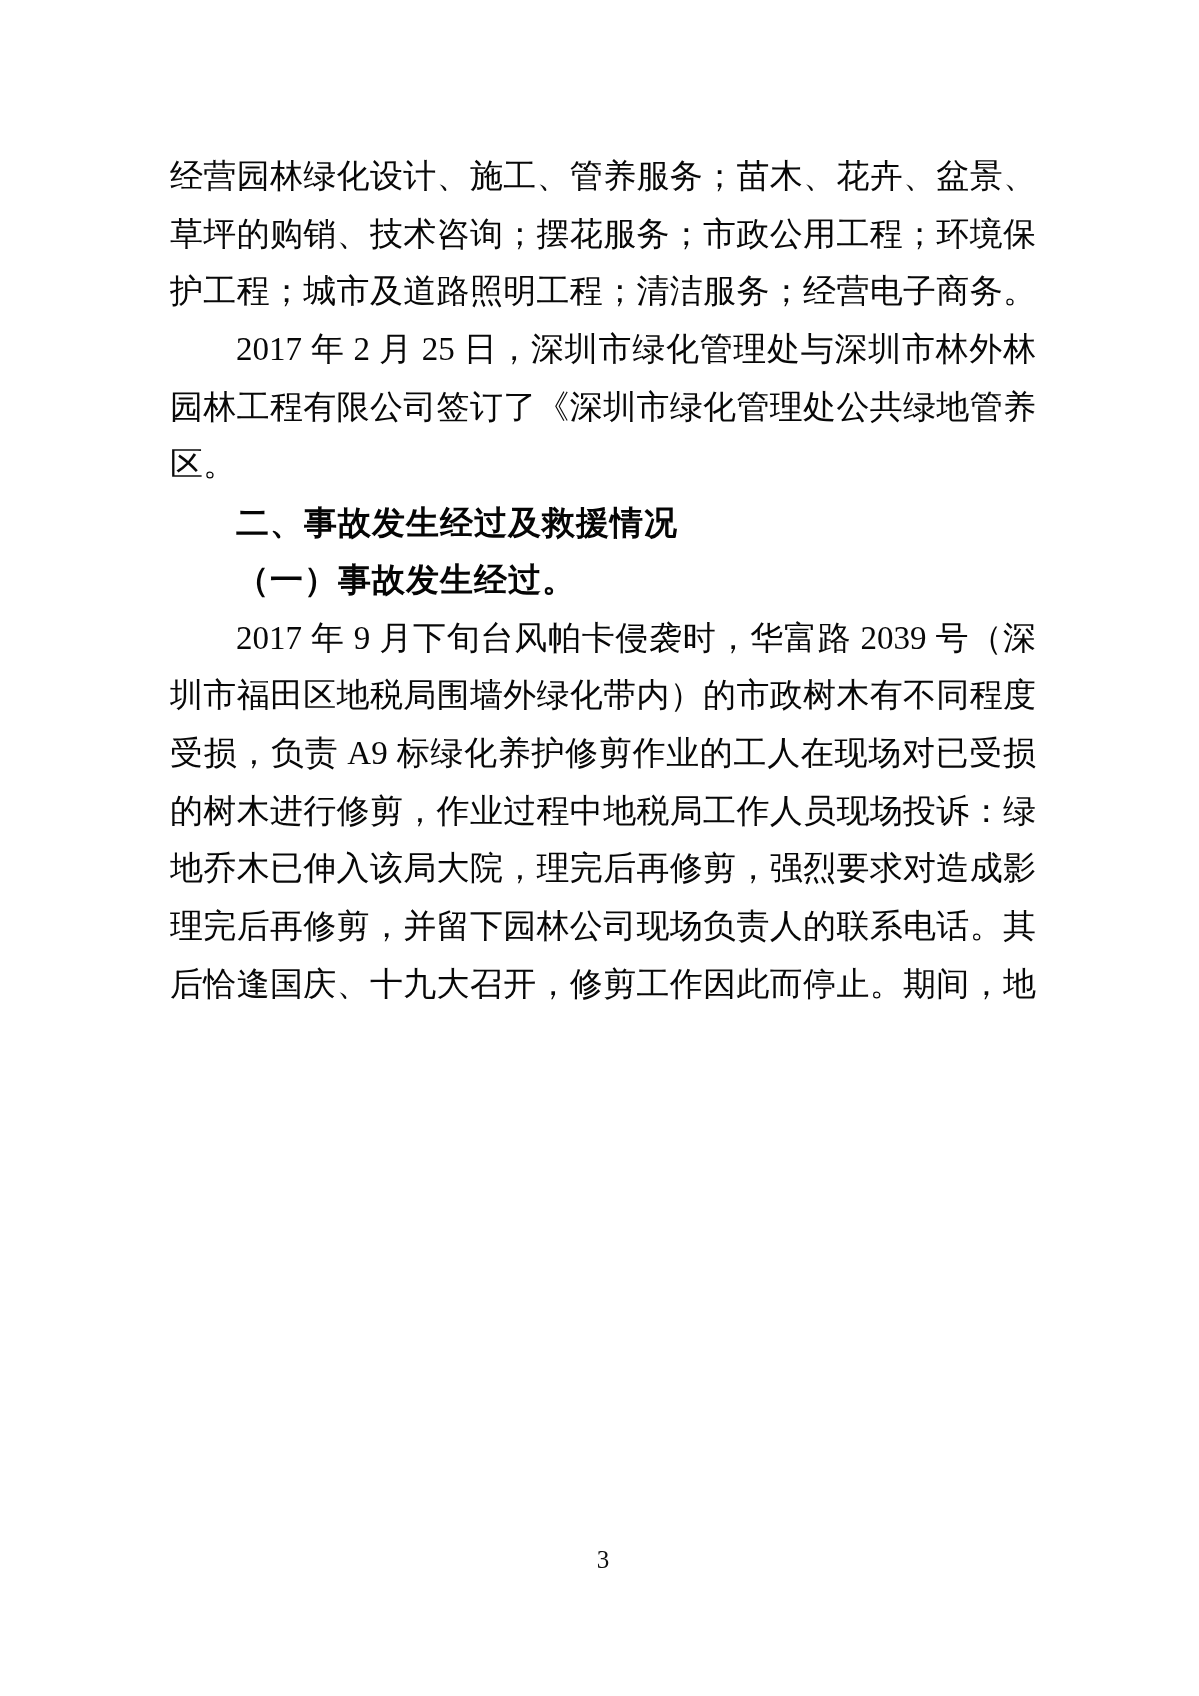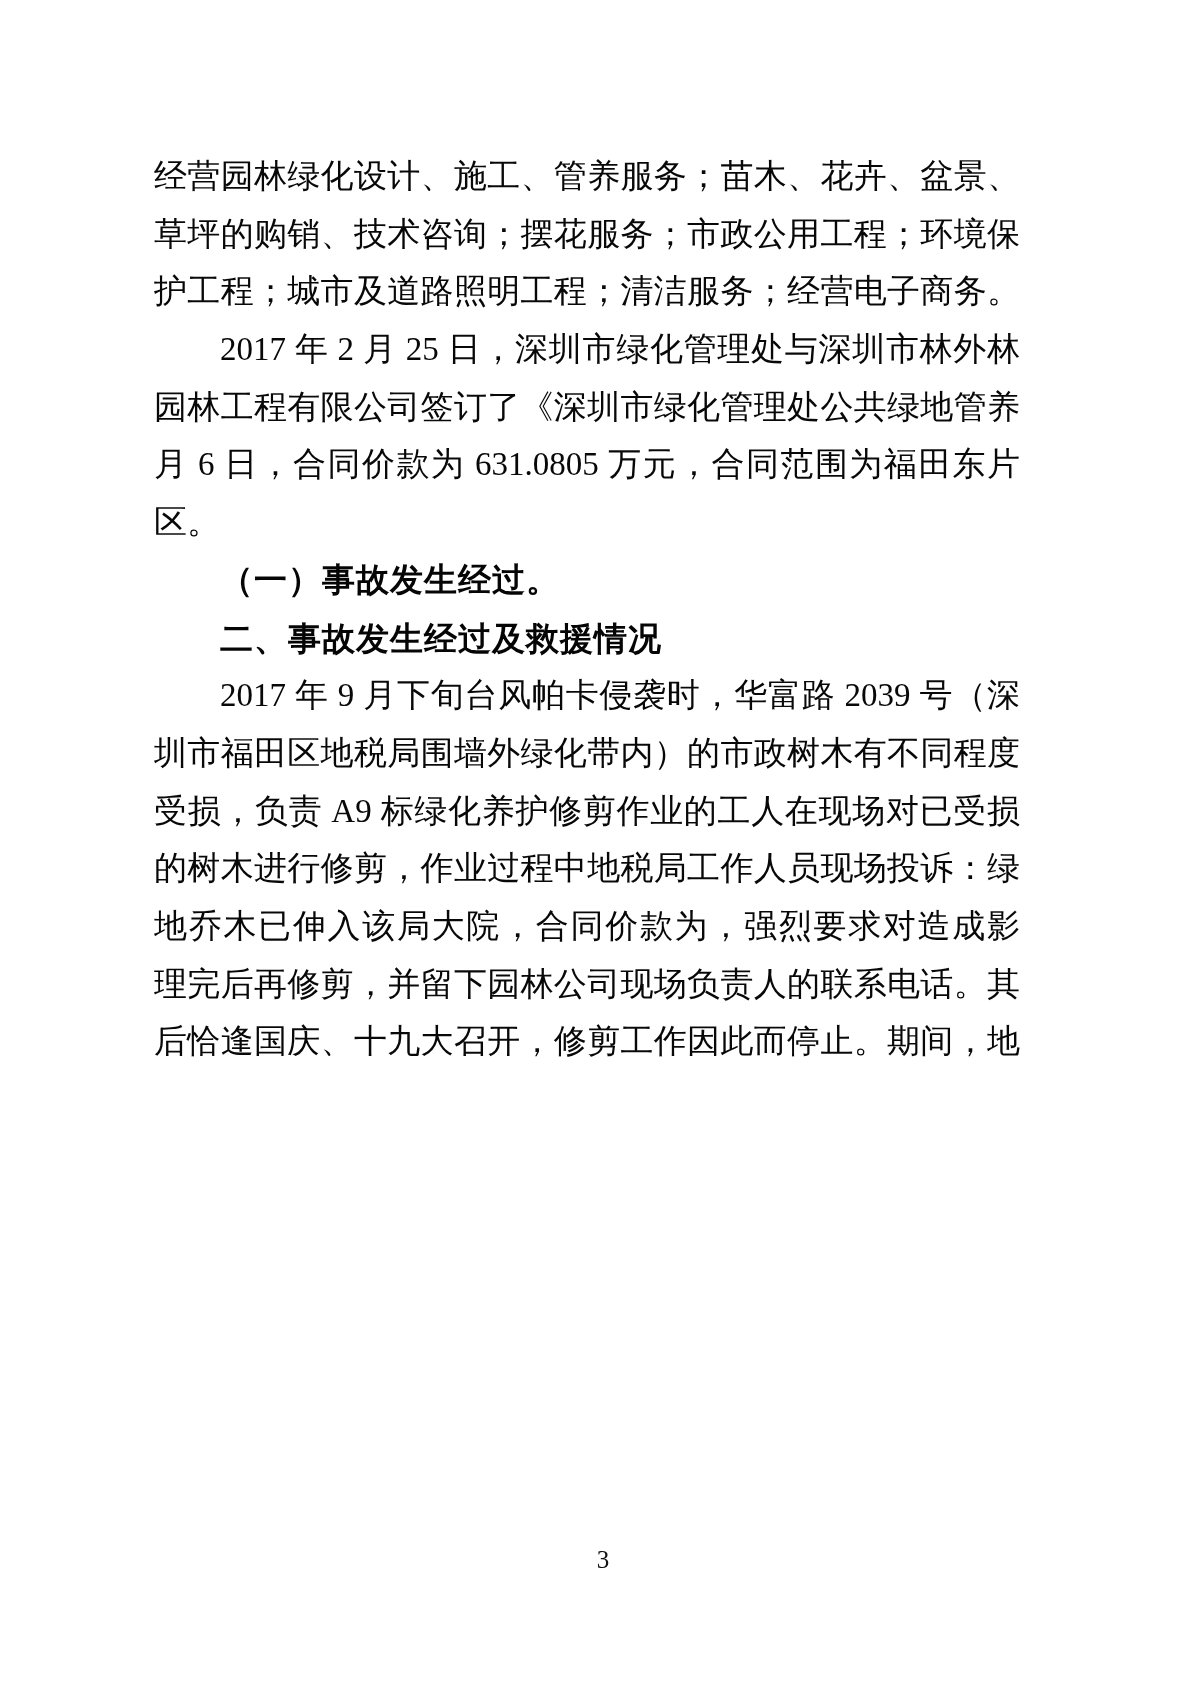--- a/index.html
+++ b/index.html
@@ -8,21 +8,21 @@
     position: relative;
     width: 1199px;
     height: 1696px;
     background: #ffffff;
     color: #000000;
     font-family: "Liberation Serif", "DejaVu Serif", serif;
     overflow: hidden;
   }
   .doc-body {
     position: absolute;
-    left: 154px;
+    left: 170px;
     top: 148px;
     width: 866px;
   }
   .line {
     display: block;
     height: 57.7px;
     line-height: 57.7px;
     font-size: 33px;
     text-align: justify;
     text-align-last: justify;
@@ -69,34 +69,33 @@
 
     <div>
       <span class="line">经营园林绿化设计、施工、管养服务；苗木、花卉、盆景、</span>
       <span class="line">草坪的购销、技术咨询；摆花服务；市政公用工程；环境保</span>
       <span class="line">护工程；城市及道路照明工程；清洁服务；经营电子商务。</span>
     </div>
 
     <div>
       <span class="line indent">2017 年 2 月 25 日，深圳市绿化管理处与深圳市林外林</span>
       <span class="line">园林工程有限公司签订了《深圳市绿化管理处公共绿地管养</span>
-      <span class="line">月 6 日，合同价款为 631.0805 万元，合同范围为福田东片</span>
       <span class="line last">区。</span>
     </div>
 
+    <div class="heading-line sans">二、事故发生经过及救援情况</div>
+
     <div class="heading-line serif-bold">（一）事故发生经过。</div>
-
-    <div class="heading-line sans">二、事故发生经过及救援情况</div>
 
     <div>
       <span class="line indent">2017 年 9 月下旬台风帕卡侵袭时，华富路 2039 号（深</span>
       <span class="line">圳市福田区地税局围墙外绿化带内）的市政树木有不同程度</span>
       <span class="line">受损，负责 A9 标绿化养护修剪作业的工人在现场对已受损</span>
       <span class="line">的树木进行修剪，作业过程中地税局工作人员现场投诉：绿</span>
-      <span class="line">地乔木已伸入该局大院，合同价款为，强烈要求对造成影</span>
+      <span class="line">地乔木已伸入该局大院，理完后再修剪，强烈要求对造成影</span>
       <span class="line">理完后再修剪，并留下园林公司现场负责人的联系电话。其</span>
       <span class="line">后恰逢国庆、十九大召开，修剪工作因此而停止。期间，地</span>
     </div>
 
 
   </div>
 
   <div class="page-number">3</div>
 </div>
 

